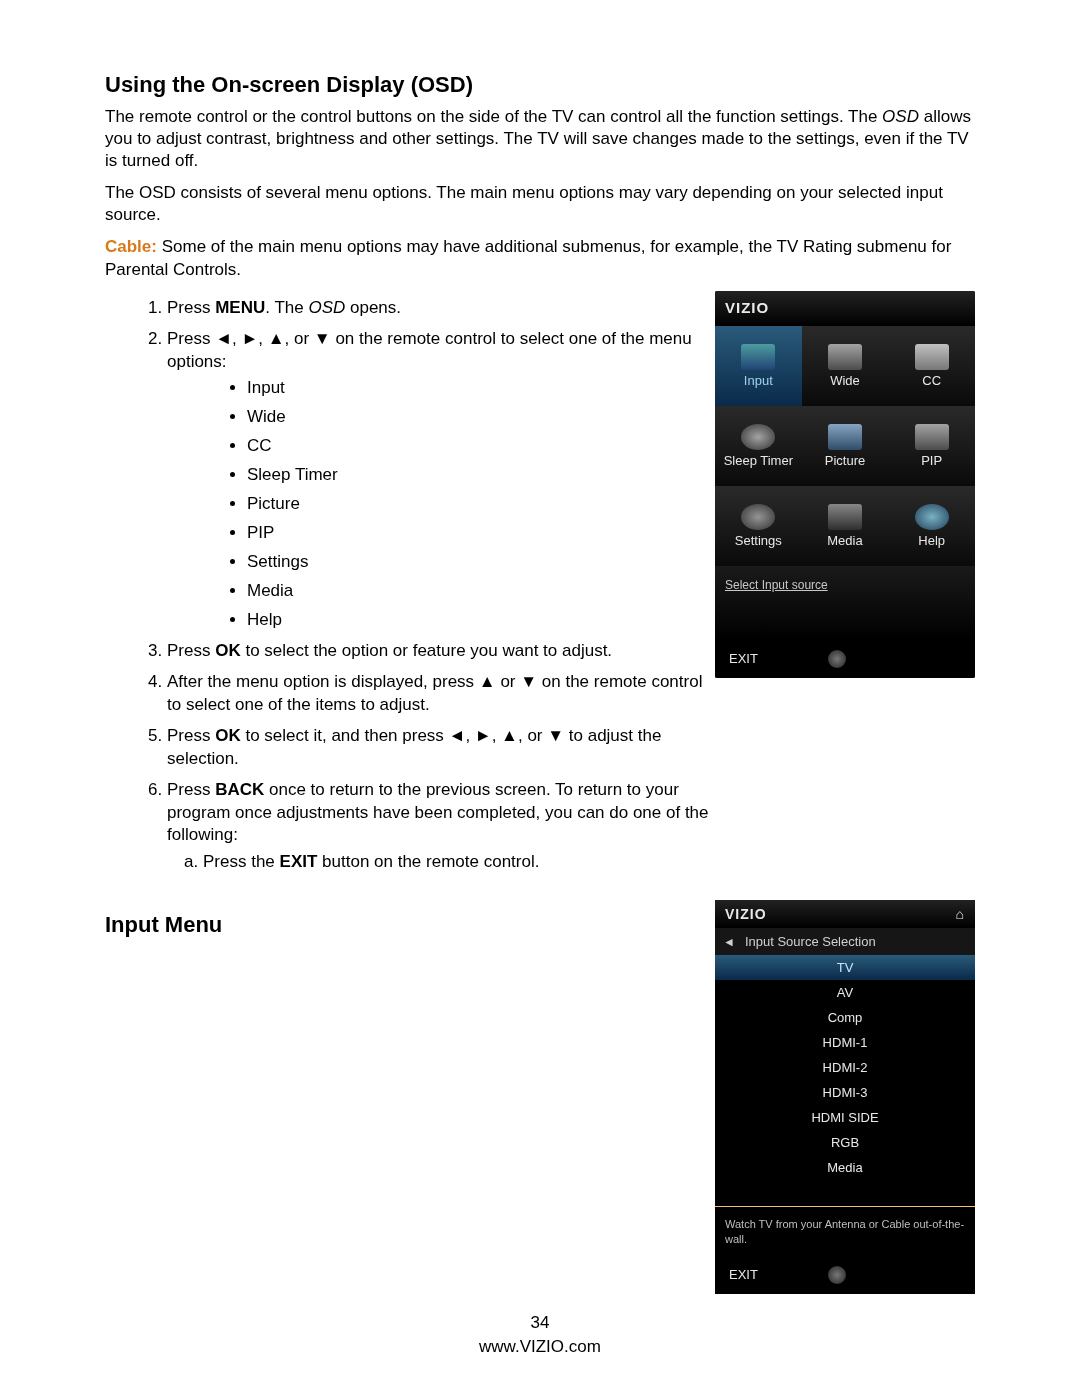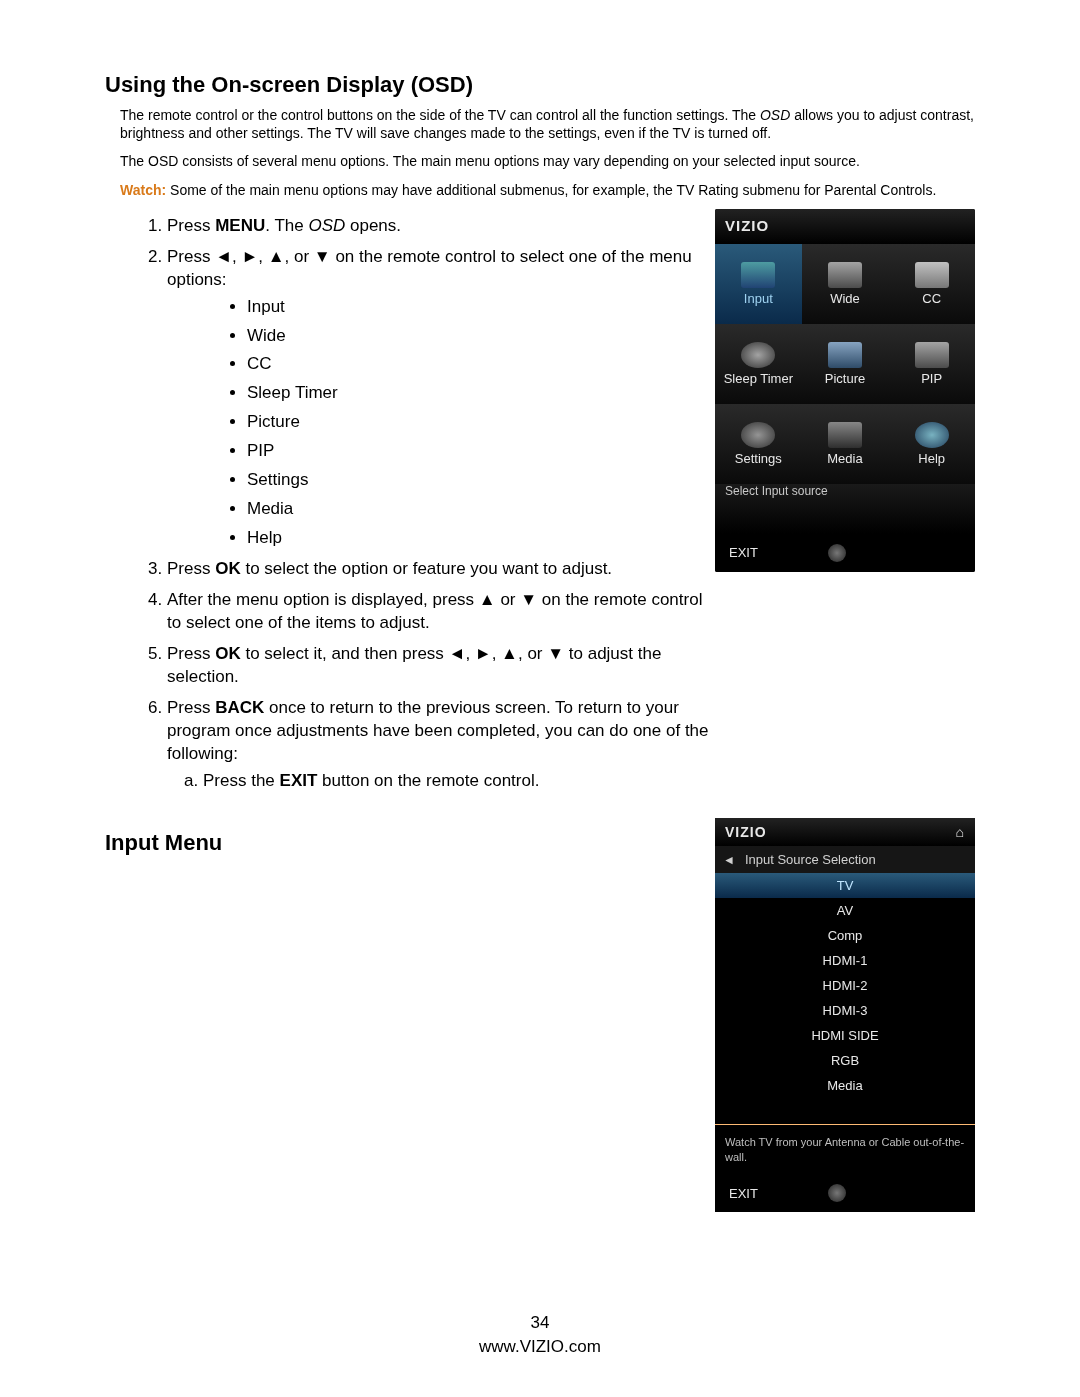--- a/index.html
+++ b/index.html
@@ -26,23 +26,23 @@
     font-size: 28px;
     font-weight: bold;
     margin: 0 0 28px 0;
   }
   h2.section {
     font-size: 22px;
     font-weight: bold;
     margin: 12px 0 8px 0;
   }
   p.body {
-    font-size: 14px;
+    font-size: 17px;
     line-height: 1.3;
-    margin: 0 0 10px 15px;
+    margin: 0 0 10px 0;
   }
   .note-label {
     color: #d97a1a;
     font-weight: bold;
   }
   .italic { font-style: italic; }
   .bold { font-weight: bold; }
   .content-row {
     display: flex;
     align-items: flex-start;
@@ -110,25 +110,26 @@
     color: #9fd2f0;
   }
   .osd-icon {
     width: 34px;
     height: 26px;
     border-radius: 3px;
     background: #888;
     opacity: 0.85;
   }
   .osd-status {
-    padding: 0 10px;
+    padding: 12px 10px;
     font-size: 12px;
     color: #c8c8c8;
     background: linear-gradient(#1a1a1a, #000);
     height: 50px;
+    text-decoration: underline;
   }
   .osd-footer {
     display: flex;
     align-items: center;
     background: #000;
     padding: 10px 14px;
     font-size: 13px;
     color: #e8e8e8;
     gap: 70px;
   }
@@ -208,21 +209,21 @@
 
   <h2 class="section">Using the On-screen Display (OSD)</h2>
 
   <p class="body">
     <span>The remote control or the control buttons on the side of the TV can control all the function settings. The </span><span class="italic">OSD</span><span> allows you to adjust contrast, brightness and other settings. The TV will save changes made to the settings, even if the TV is turned off.</span>
   </p>
 
   <p class="body">The OSD consists of several menu options. The main menu options may vary depending on your selected input source.</p>
 
   <p class="body">
-    <span class="note-label">Watch:</span><span>  Some of the main menu options may have additional submenus, for example, the TV Rating submenu for Parental Controls.</span>
+    <span class="note-label">Cable:</span><span>  Some of the main menu options may have additional submenus, for example, the TV Rating submenu for Parental Controls.</span>
   </p>
 
   <div class="content-row">
     <div class="text-col">
       <ol class="steps">
         <li>
           <span>Press </span><span class="bold">MENU</span><span>. The </span><span class="italic">OSD</span><span> opens.</span>
         </li>
         <li>
           <span>Press ◄, ►, ▲, or ▼ on the remote control to select one of the menu options:</span>

